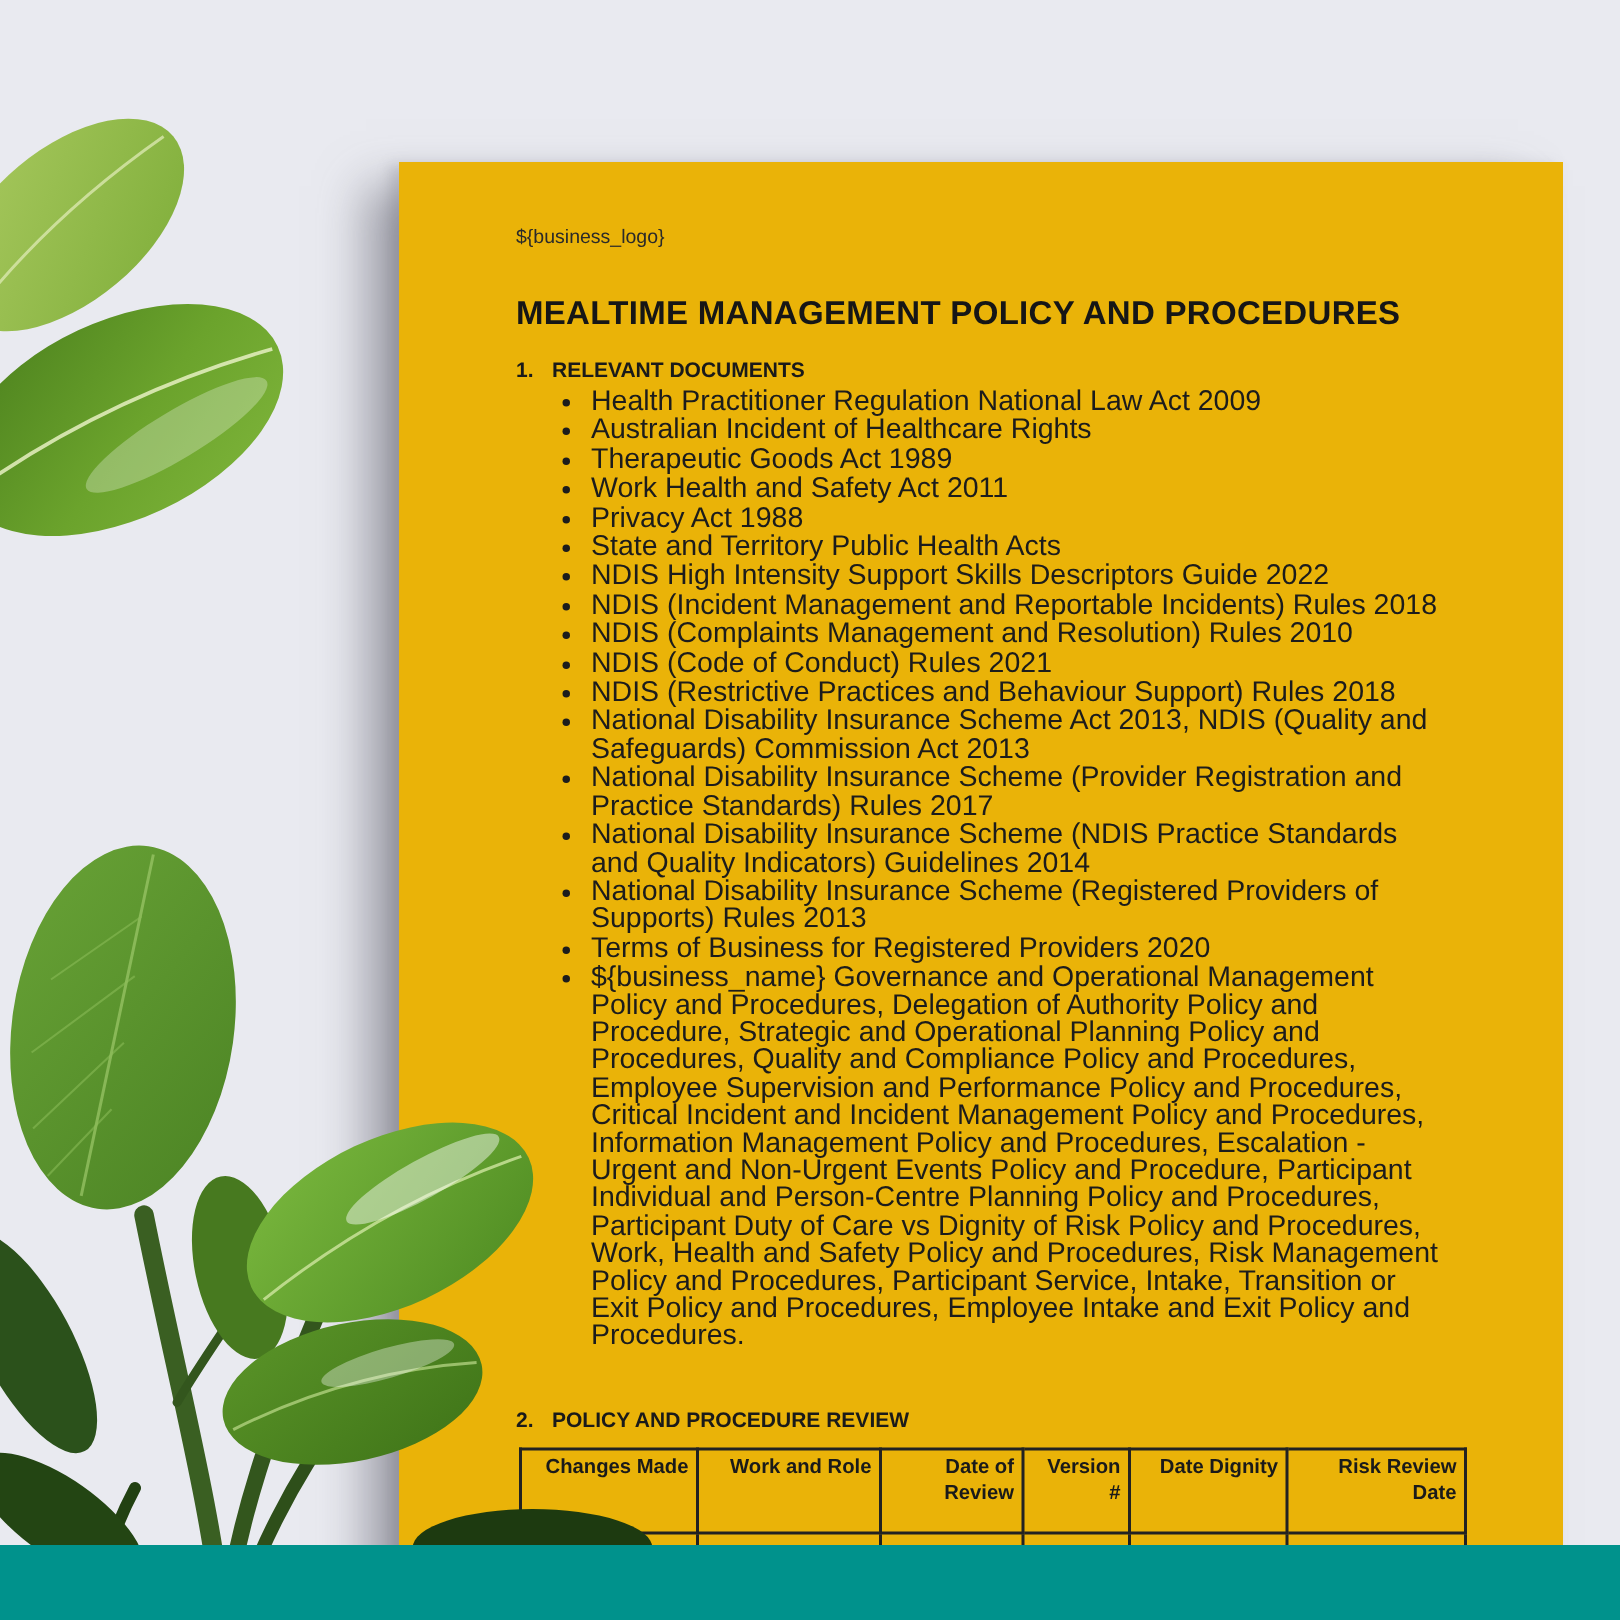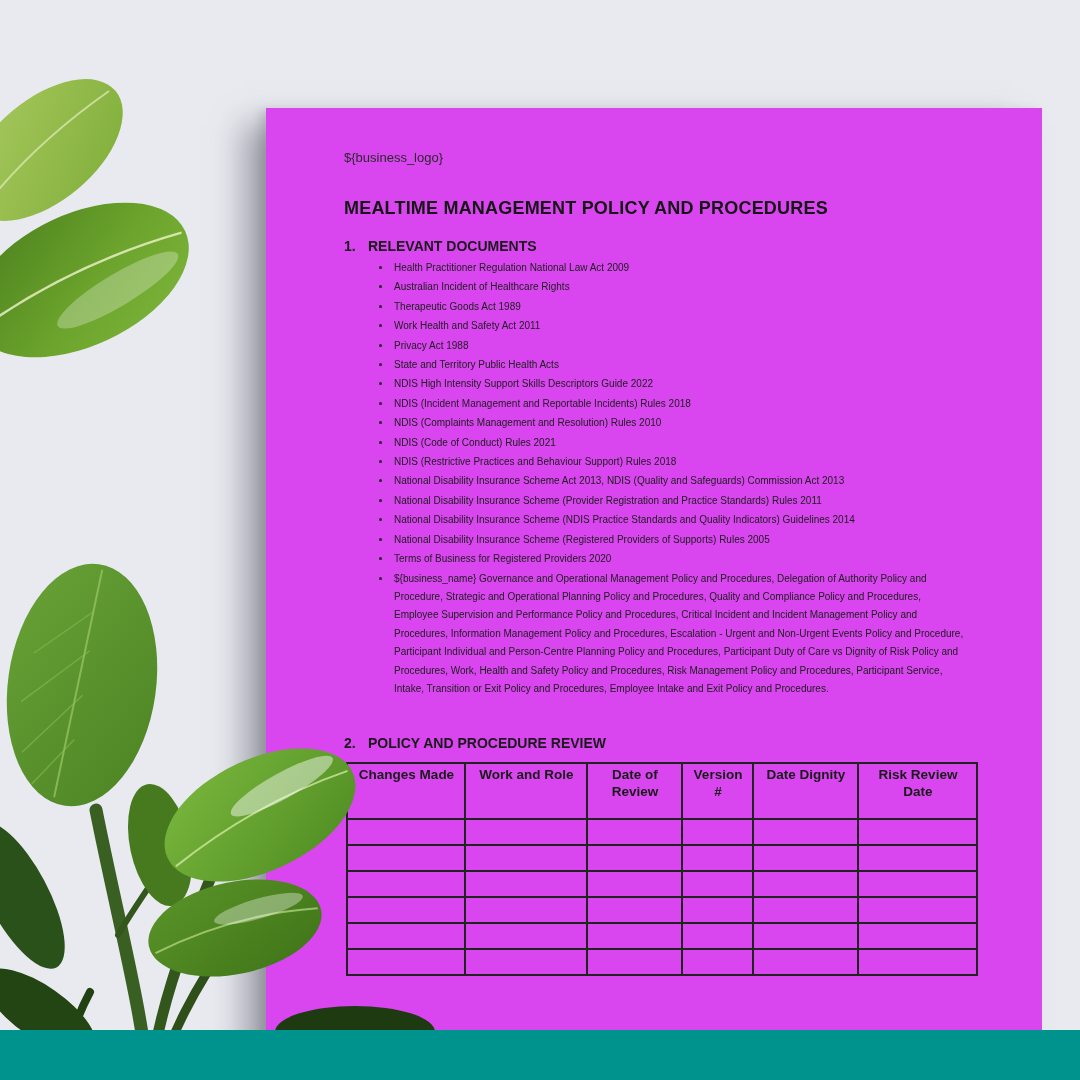--- a/index.html
+++ b/index.html
@@ -17,44 +17,44 @@
     box-shadow:-26px 12px 30px -4px rgba(95,95,108,0.55), -6px 2px 8px rgba(120,120,132,0.25);
     z-index:2;
     box-sizing:border-box;
     padding:42px 62px 0 78px;
   }
   .logo-placeholder{
     font-size:13px;line-height:15px;color:#2a2a2a;margin:0;
   }
   .doc-title{
     margin:31px 0 0 0;
-    font-size:18px;line-height:25px;font-weight:bold;color:#161616;
+    font-size:22px;line-height:25px;font-weight:bold;color:#161616;
     letter-spacing:0.2px;white-space:nowrap;
   }
   .section-heading{
     display:flex;margin:16px 0 0 0;
     font-size:14px;line-height:18px;font-weight:bold;color:#1a1a1a;
   }
   .section-heading .sec-num{width:24px;flex:0 0 24px;}
   .bullet-list{
     margin:4px 16px 0 0;padding:0 0 0 48px;
-    font-size:10px;line-height:18.4px;color:#1c1c1c;
+    font-size:19px;line-height:18.4px;color:#1c1c1c;
   }
   .bullet-list li{margin:0 0 1px 0;padding-left:2px;}
   .section-heading.second{margin-top:36px;}
 
   
   .review-table{
     margin:10px 0 0 2px;
     border-collapse:collapse;table-layout:fixed;width:630px;
   }
   .review-table th,.review-table td{
     border:2px solid #222222;
     font-size:13.5px;color:#1a1a1a;
-    padding:2px 5px 2px 6px;vertical-align:top;text-align:center;
+    padding:2px 5px 2px 6px;vertical-align:top;text-align:right;
     overflow:hidden;
   }
   .review-table th{font-weight:bold;line-height:17px;height:50px;}
   .review-table td{height:20px;}
 
   
   .plant{
     position:absolute;left:0;top:0;width:470px;height:1080px;z-index:3;
     pointer-events:none;
   }
@@ -63,21 +63,21 @@
   .teal-band{
     position:absolute;left:0;bottom:0;width:1080px;height:50px;
     z-index:5;
   }
 </style>
 </head>
 <body style="background: rgb(233, 234, 240);">
 
 <div class="scene">
 
-  <div class="page" style="background: #d946ef;">
+  <div class="page" style="background: #eab308;">
     <p class="logo-placeholder">${business_logo}</p>
 
     <h1 class="doc-title">MEALTIME MANAGEMENT POLICY AND PROCEDURES</h1>
 
     <div class="section-heading">
       <span class="sec-num">1.</span>
       <span>RELEVANT DOCUMENTS</span>
     </div>
 
     <ul class="bullet-list">
@@ -86,23 +86,23 @@
         <li>Therapeutic Goods Act 1989</li>
         <li>Work Health and Safety Act 2011</li>
         <li>Privacy Act 1988</li>
         <li>State and Territory Public Health Acts</li>
         <li>NDIS High Intensity Support Skills Descriptors Guide 2022</li>
         <li>NDIS (Incident Management and Reportable Incidents) Rules 2018</li>
         <li>NDIS (Complaints Management and Resolution) Rules 2010</li>
         <li>NDIS (Code of Conduct) Rules 2021</li>
         <li>NDIS (Restrictive Practices and Behaviour Support) Rules 2018</li>
         <li>National Disability Insurance Scheme Act 2013, NDIS (Quality and Safeguards) Commission Act 2013</li>
-        <li>National Disability Insurance Scheme (Provider Registration and Practice Standards) Rules 2011</li>
+        <li>National Disability Insurance Scheme (Provider Registration and Practice Standards) Rules 2017</li>
         <li>National Disability Insurance Scheme (NDIS Practice Standards and Quality Indicators) Guidelines 2014</li>
-        <li>National Disability Insurance Scheme (Registered Providers of Supports) Rules 2005</li>
+        <li>National Disability Insurance Scheme (Registered Providers of Supports) Rules 2013</li>
         <li>Terms of Business for Registered Providers 2020</li>
         <li>${business_name} Governance and Operational Management Policy and Procedures, Delegation of Authority Policy and Procedure, Strategic and Operational Planning Policy and Procedures, Quality and Compliance Policy and Procedures, Employee Supervision and Performance Policy and Procedures, Critical Incident and Incident Management Policy and Procedures, Information Management Policy and Procedures, Escalation - Urgent and Non-Urgent Events Policy and Procedure, Participant Individual and Person-Centre Planning Policy and Procedures, Participant Duty of Care vs Dignity of Risk Policy and Procedures, Work, Health and Safety Policy and Procedures, Risk Management Policy and Procedures, Participant Service, Intake, Transition or Exit Policy and Procedures, Employee Intake and Exit Policy and Procedures.</li>
       </ul>
 
     <div class="section-heading second">
       <span class="sec-num">2.</span>
       <span>POLICY AND PROCEDURE REVIEW</span>
     </div>
 
     <table class="review-table">

